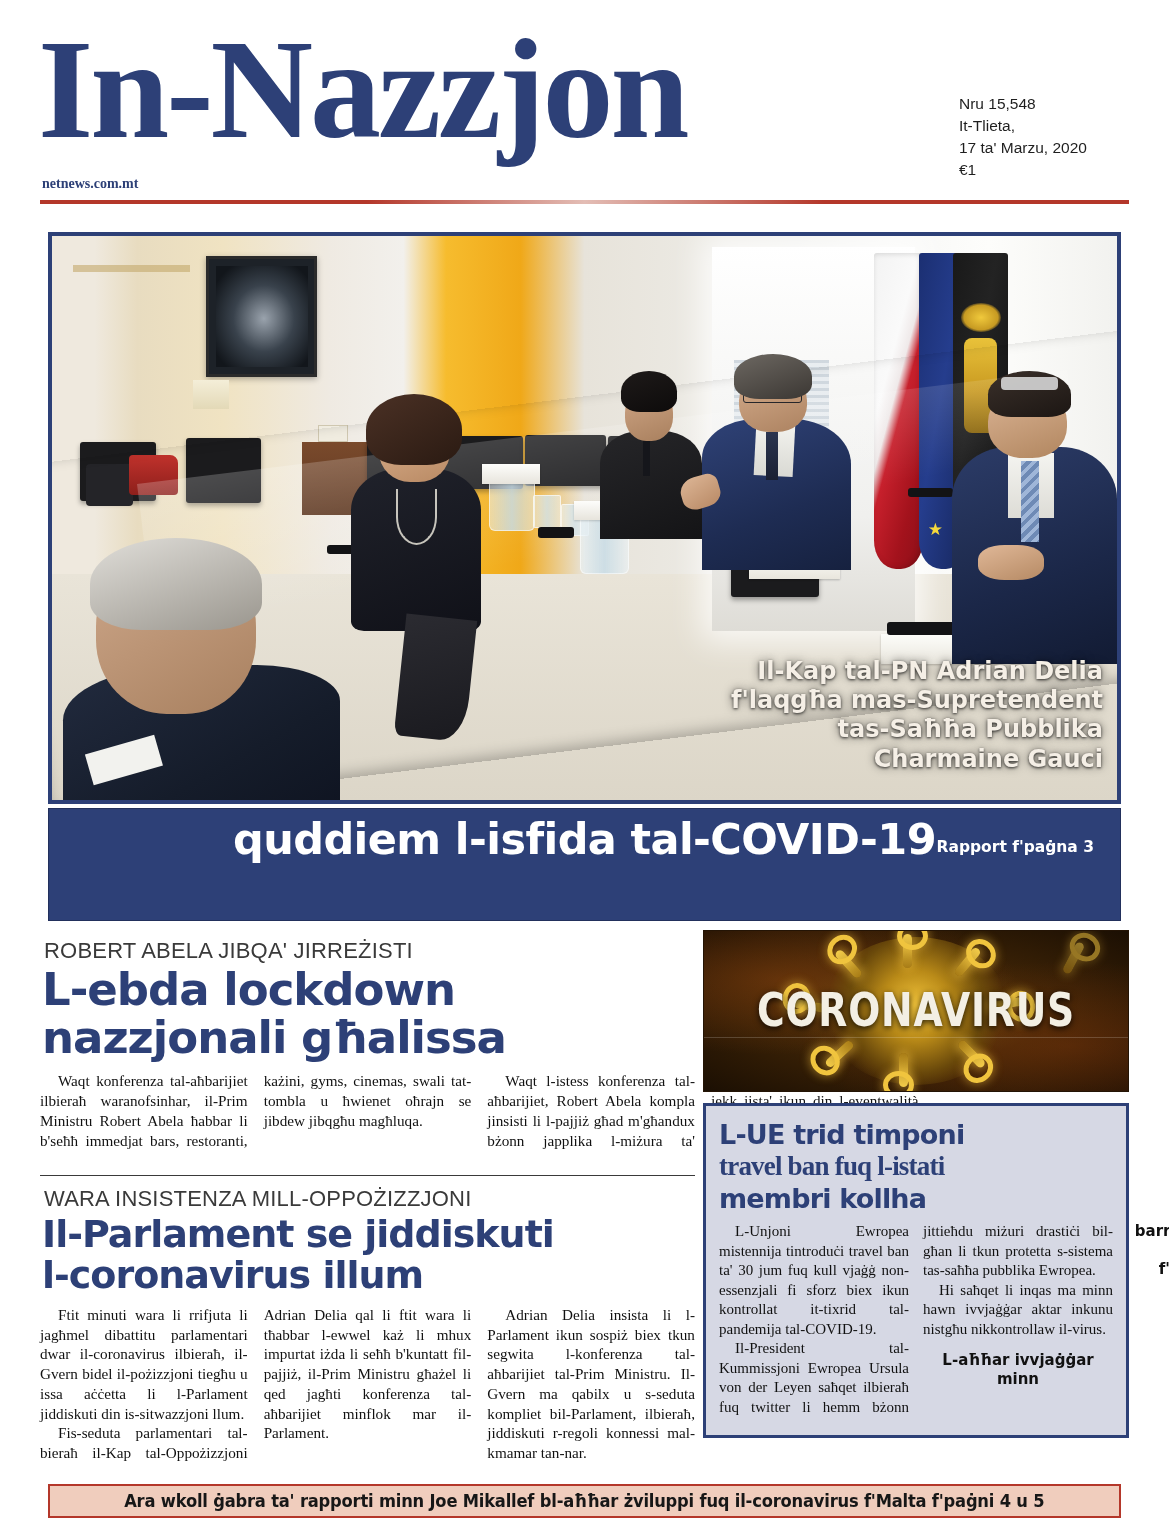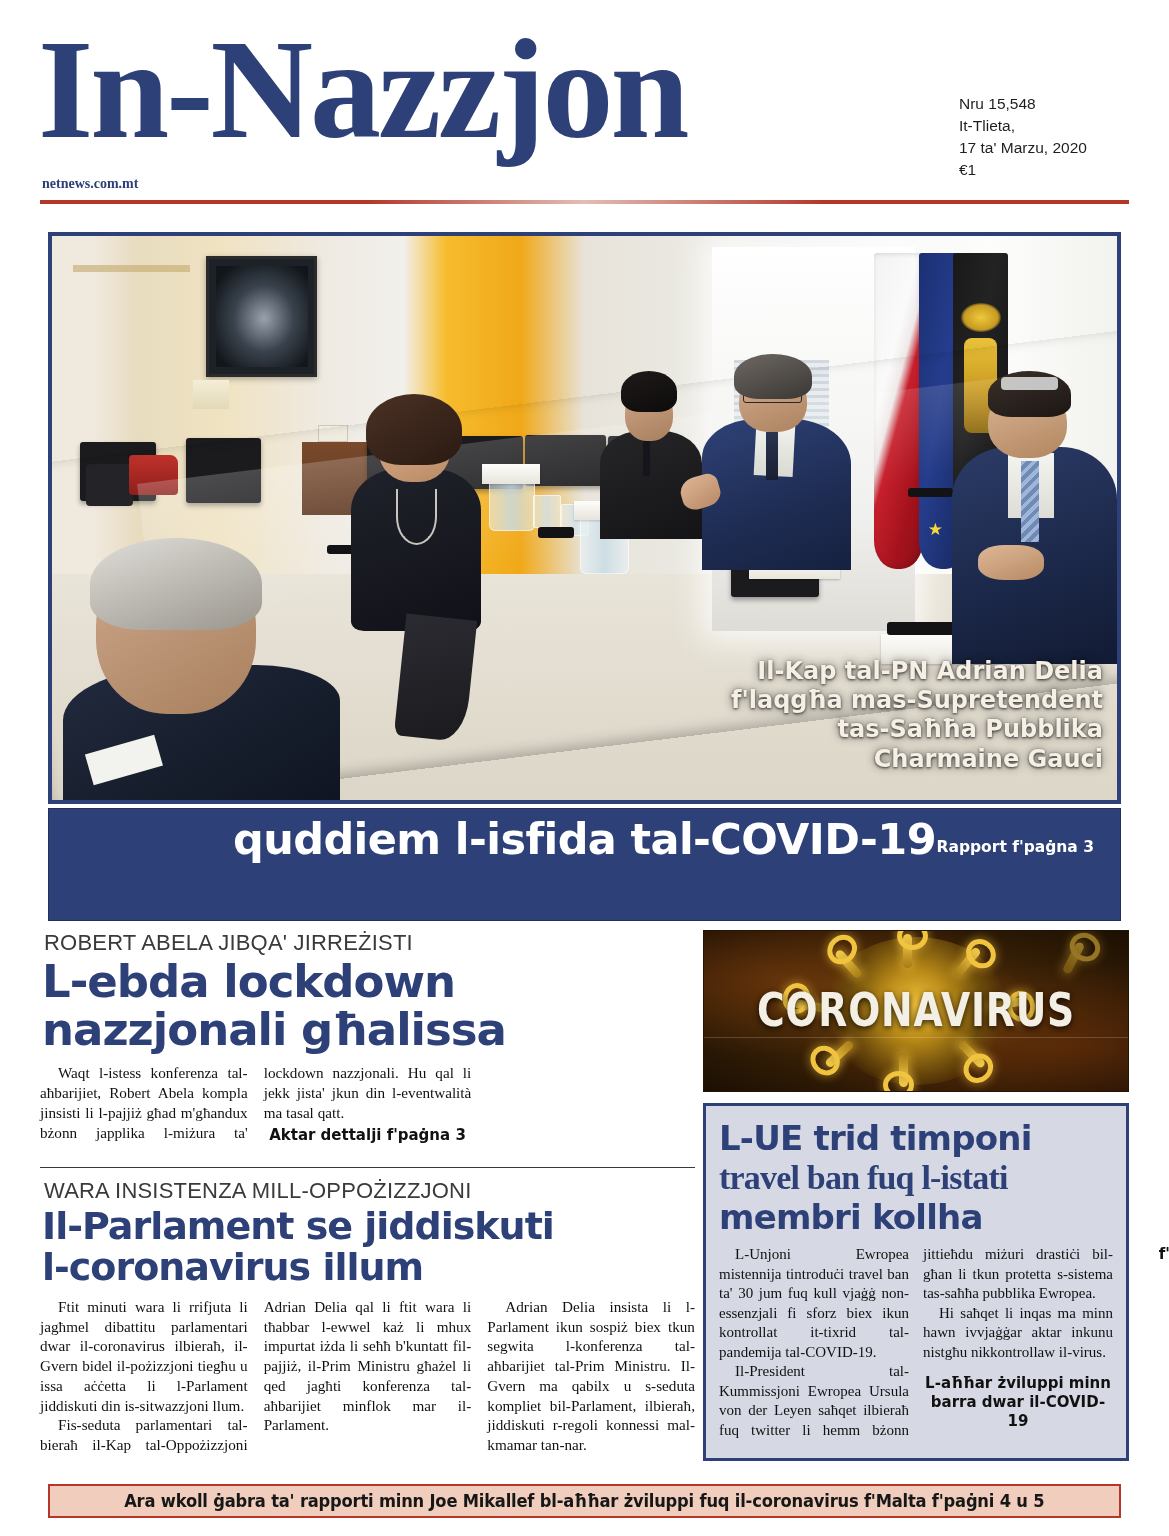--- a/index.html
+++ b/index.html
@@ -352,21 +352,21 @@
   }
 
   
   .lower {
     position: absolute;
     left: 40px;
     top: 930px;
     width: 1089px;
     height: 545px;
   }
-  .col-left { position: absolute; left: 0; top: 0; width: 655px; }
+  .col-left { position: absolute; left: 0; top: 8px; width: 655px; }
   .col-right { position: absolute; left: 663px; top: 0; width: 426px; }
 
   .kicker {
     font-size: 22px;
     letter-spacing: .2px;
     color: #3a3a3a;
     font-weight: 400;
     font-family: "Liberation Sans", sans-serif;
     margin: 0 0 2px 4px;
   }
@@ -478,21 +478,21 @@
     width: 426px;
     box-sizing: border-box;
     border: 3px solid #2d4077;
     background: #d6d8e4;
     padding: 14px 13px 13px 13px;
   }
   .eu-head {
     font-family: "DejaVu Sans", sans-serif;
     font-weight: 700;
     color: #2d4077;
-    font-size: 34px;
+    font-size: 27px;
     line-height: 1.08;
     letter-spacing: -0.8px;
     margin: 0 0 9px 0;
   }
 
   
   .promo {
     position: absolute;
     left: 48px;
     top: 1484px;
@@ -632,20 +632,21 @@
 
   <div class="lower">
 
     <div class="col-left">
 
       <div>
         <div class="kicker">ROBERT ABELA JIBQA' JIRREŻISTI</div>
         <div class="head-blue">L-ebda lockdown</div>
         <div class="head-blue">nazzjonali għalissa</div>
         <div class="cols3" style="height:96px; margin-top:10px;">
+          <p>Waqt konferenza tal-aħbarijiet ilbieraħ waranofsinhar, il-Prim Ministru Robert Abela ħabbar li b'seħħ immedjat bars, restoranti, każini, gyms, cinemas, swali tat-tombla u ħwienet oħrajn se jibdew jibqgħu magħluqa.</p>
           <p>Waqt l-istess konferenza tal-aħbarijiet, Robert Abela kompla jinsisti li l-pajjiż għad m'għandux bżonn japplika l-miżura ta' lockdown nazzjonali. Hu qal li jekk jista' jkun din l-eventwalità ma tasal qatt.</p>
           <p class="refline">Aktar dettalji f'paġna 3</p>
         </div>
         <hr class="hr-thin">
       </div>
 
       <div>
         <div class="kicker">WARA INSISTENZA MILL-OPPOŻIZZJONI</div>
         <div class="head-blue small">Il-Parlament se jiddiskuti</div>
         <div class="head-blue small">l-coronavirus illum</div>
@@ -679,21 +680,21 @@
       </div>
 
       <div class="eu-box">
         <div class="eu-head">L-UE trid timponi</div>
         <div class="eu-head" style="margin-top:-6px;font-family:Liberation Serif, serif;">travel ban fuq l-istati</div>
         <div class="eu-head" style="margin-top:-6px;">membri kollha</div>
         <div class="cols2" style="height:200px;">
           <p>L-Unjoni Ewropea mistennija tintroduċi travel ban ta' 30 jum fuq kull vjaġġ non-essenzjali fi sforz biex ikun kontrollat it-tixrid tal-pandemija tal-COVID-19.</p>
           <p>Il-President tal-Kummissjoni Ewropea Ursula von der Leyen saħqet ilbieraħ fuq twitter li hemm bżonn jittieħdu miżuri drastiċi bil-għan li tkun protetta s-sistema tas-saħħa pubblika Ewropea.</p>
           <p>Hi saħqet li inqas ma minn hawn ivvjaġġar aktar inkunu nistgħu nikkontrollaw il-virus.</p>
-          <p class="refline" style="margin-top:12px !important;">L-aħħar żviluppi minn</p>
+          <p class="refline" style="margin-top:12px !important;">L-aħħar ivvjaġġar minn</p>
           <p class="refline" style="margin-top:0 !important;">barra dwar il-COVID-19</p>
           <p class="refline" style="margin-top:0 !important;">f'paġni 10 u 11</p>
         </div>
       </div>
 
     </div>
   </div>
 
   <div class="promo">
     <span>Ara wkoll ġabra ta' rapporti minn Joe Mikallef bl-aħħar żviluppi fuq il-coronavirus f'Malta f'paġni 4 u 5</span>

